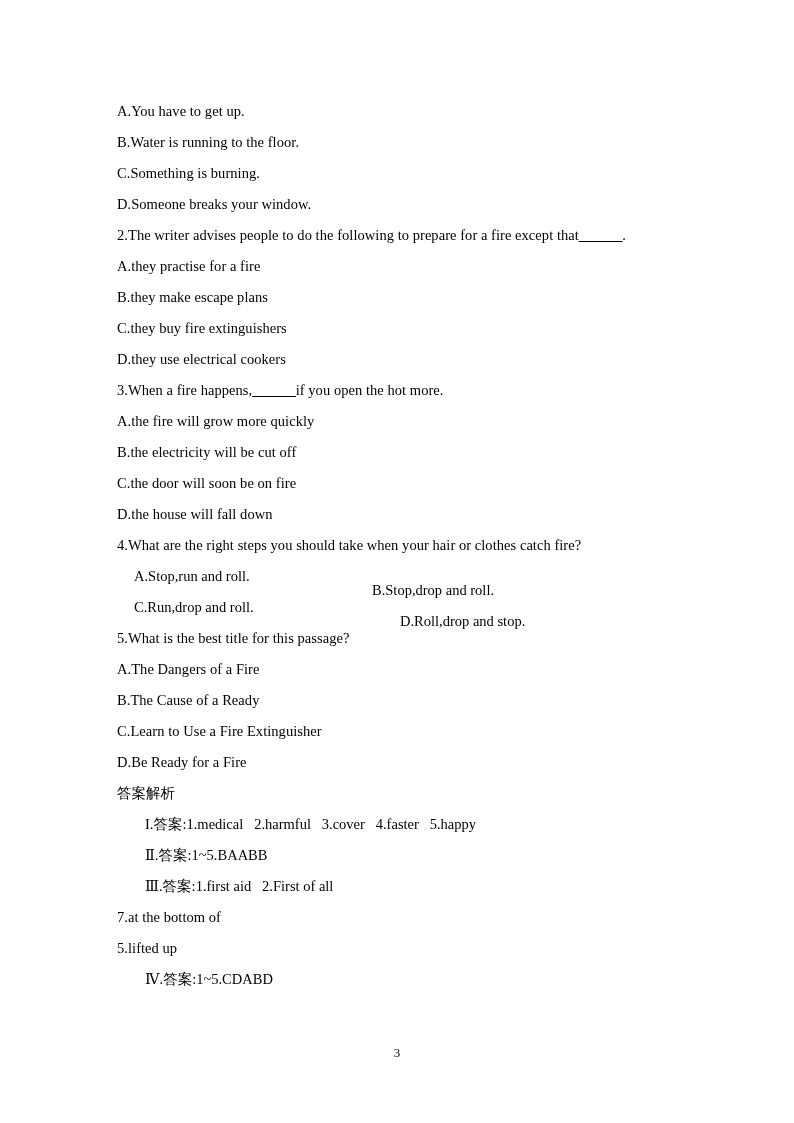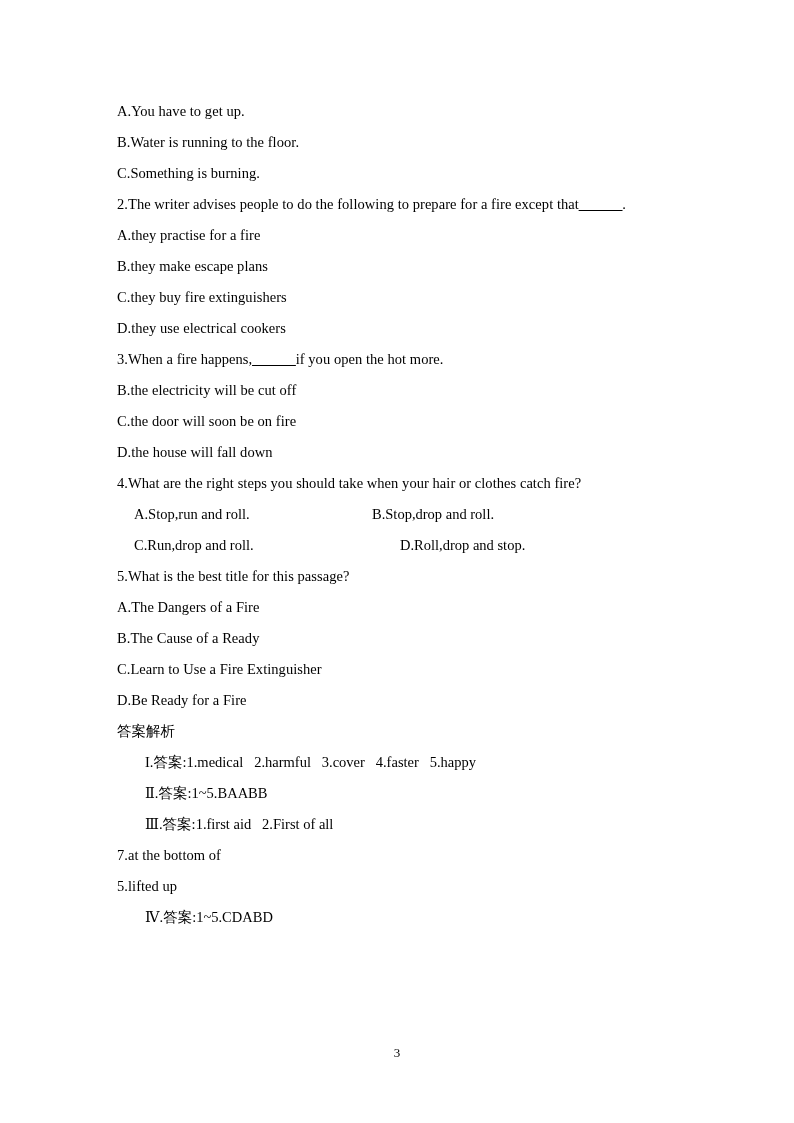--- a/index.html
+++ b/index.html
@@ -62,21 +62,21 @@
   }
   .two-col .col-a {
     position: absolute;
     left: 0;
     top: 0;
     white-space: pre;
     margin-left: 17px;
   }
   .two-col .col-b {
     position: absolute;
-    top: 0;
+    top: 14px;
     white-space: pre;
   }
   .page-number {
     position: absolute;
     left: 0;
     top: 1044px;
     width: 794px;
     text-align: center;
     font-size: 13px;
     line-height: 18px;
@@ -85,30 +85,32 @@
 </style>
 </head>
 <body>
 
 <div class="page">
   <div class="content">
 
     <div class="line">A.You have to get up.</div>
     <div class="line">B.Water is running to the floor.</div>
     <div class="line">C.Something is burning.</div>
+    <div class="line">D.Someone breaks your window.</div>
 
     <div class="line"><span>2.The writer advises people to do the following to prepare for a fire except that</span><span class="blank">______</span><span>.</span></div>
 
     <div class="line">A.they practise for a fire</div>
     <div class="line">B.they make escape plans</div>
     <div class="line">C.they buy fire extinguishers</div>
     <div class="line">D.they use electrical cookers</div>
 
     <div class="line"><span>3.When a fire happens,</span><span class="blank">______</span><span>if you open the hot more.</span></div>
 
+    <div class="line">A.the fire will grow more quickly</div>
     <div class="line">B.the electricity will be cut off</div>
     <div class="line">C.the door will soon be on fire</div>
     <div class="line">D.the house will fall down</div>
 
     <div class="line">4.What are the right steps you should take when your hair or clothes catch fire?</div>
 
     <div class="two-col">
       <span class="col-a">A.Stop,run and roll.</span>
       <span class="col-b" style="left: 255px;">B.Stop,drop and roll.</span>
     </div>

